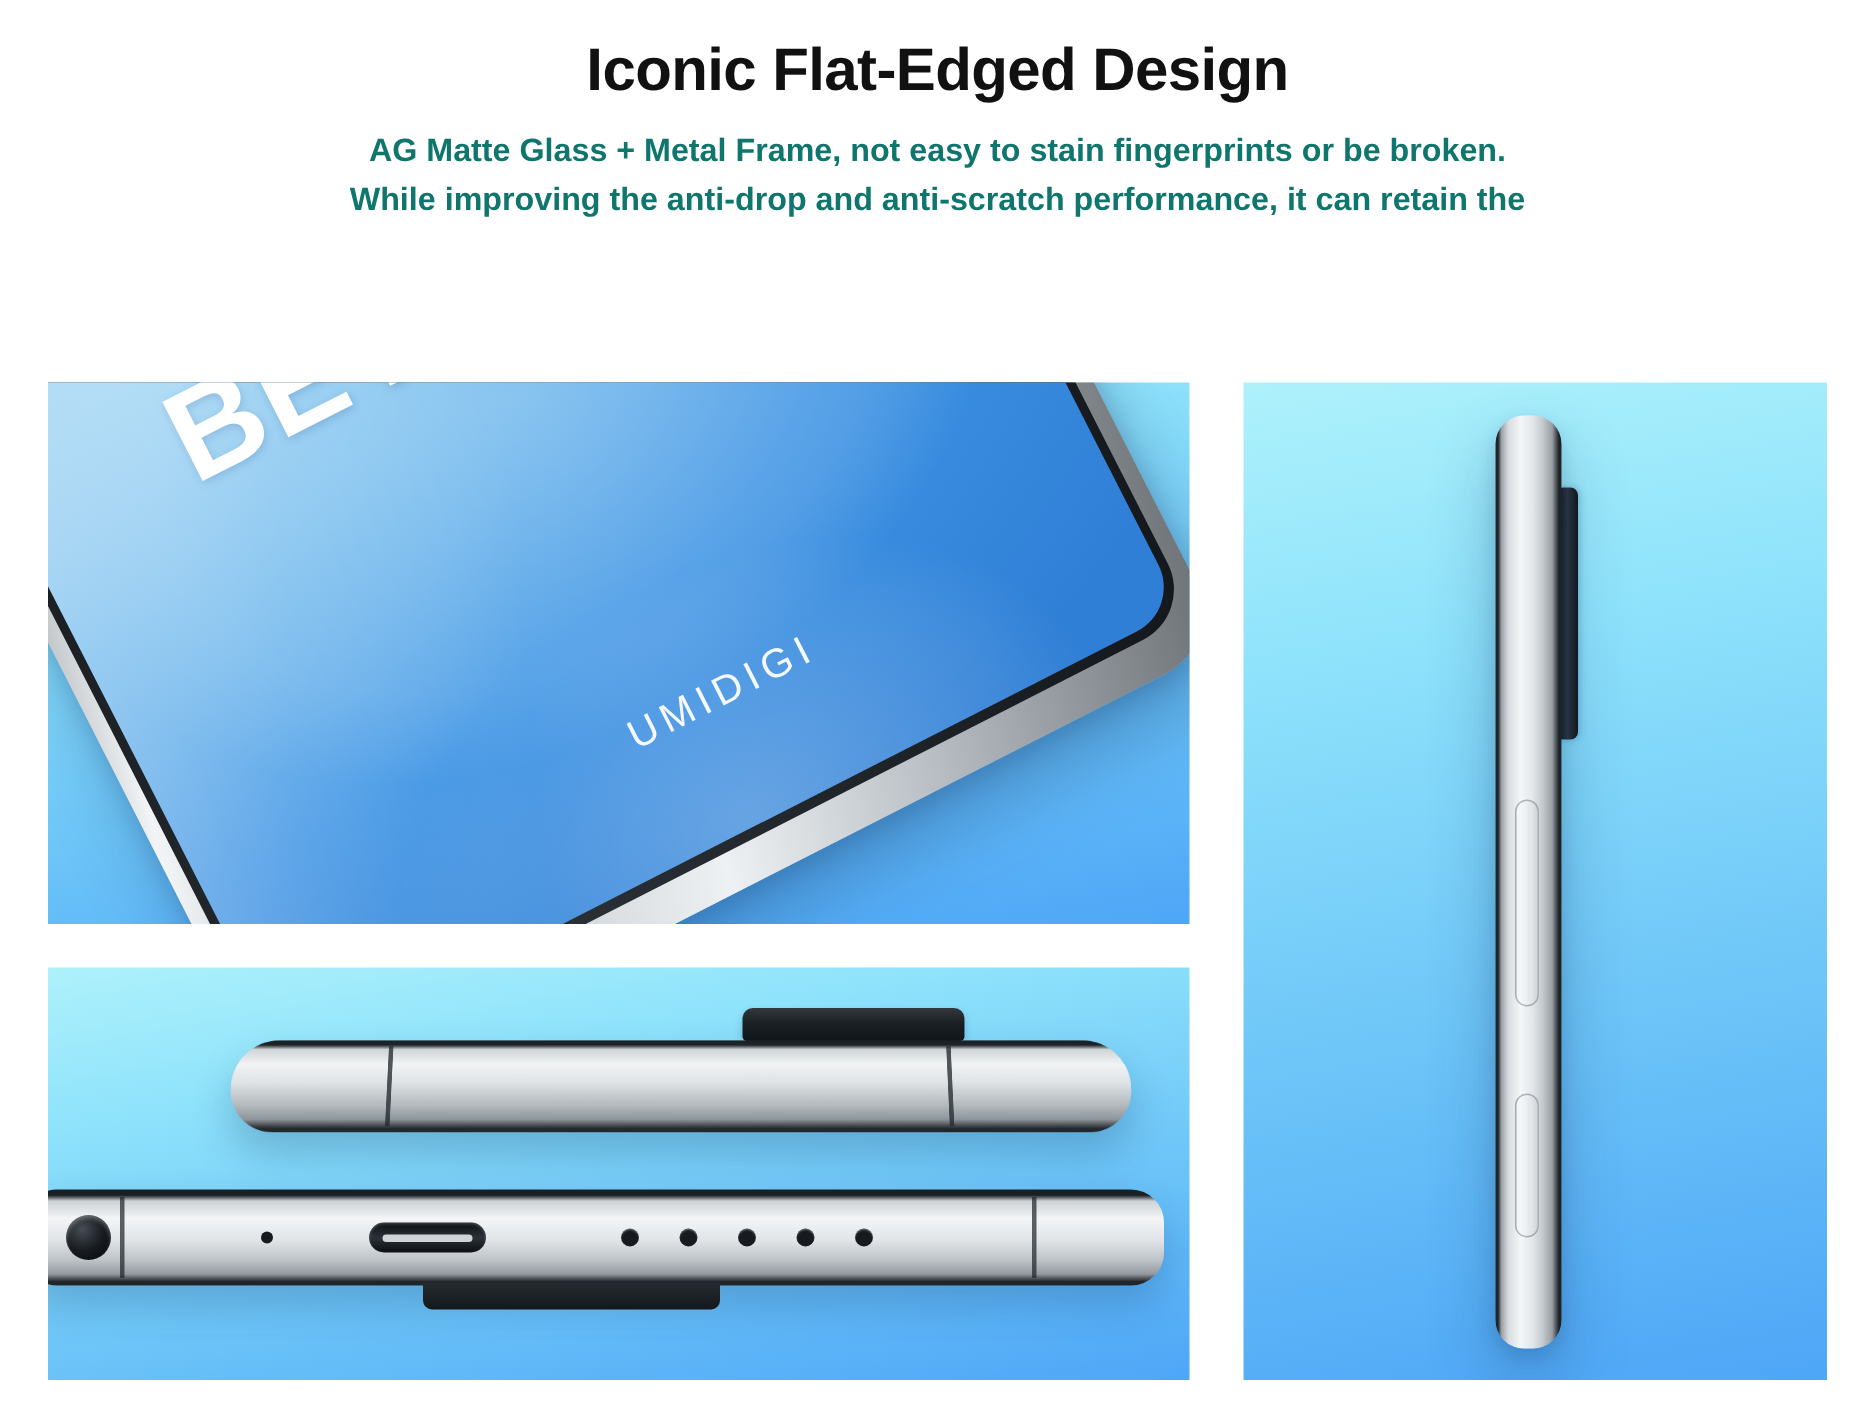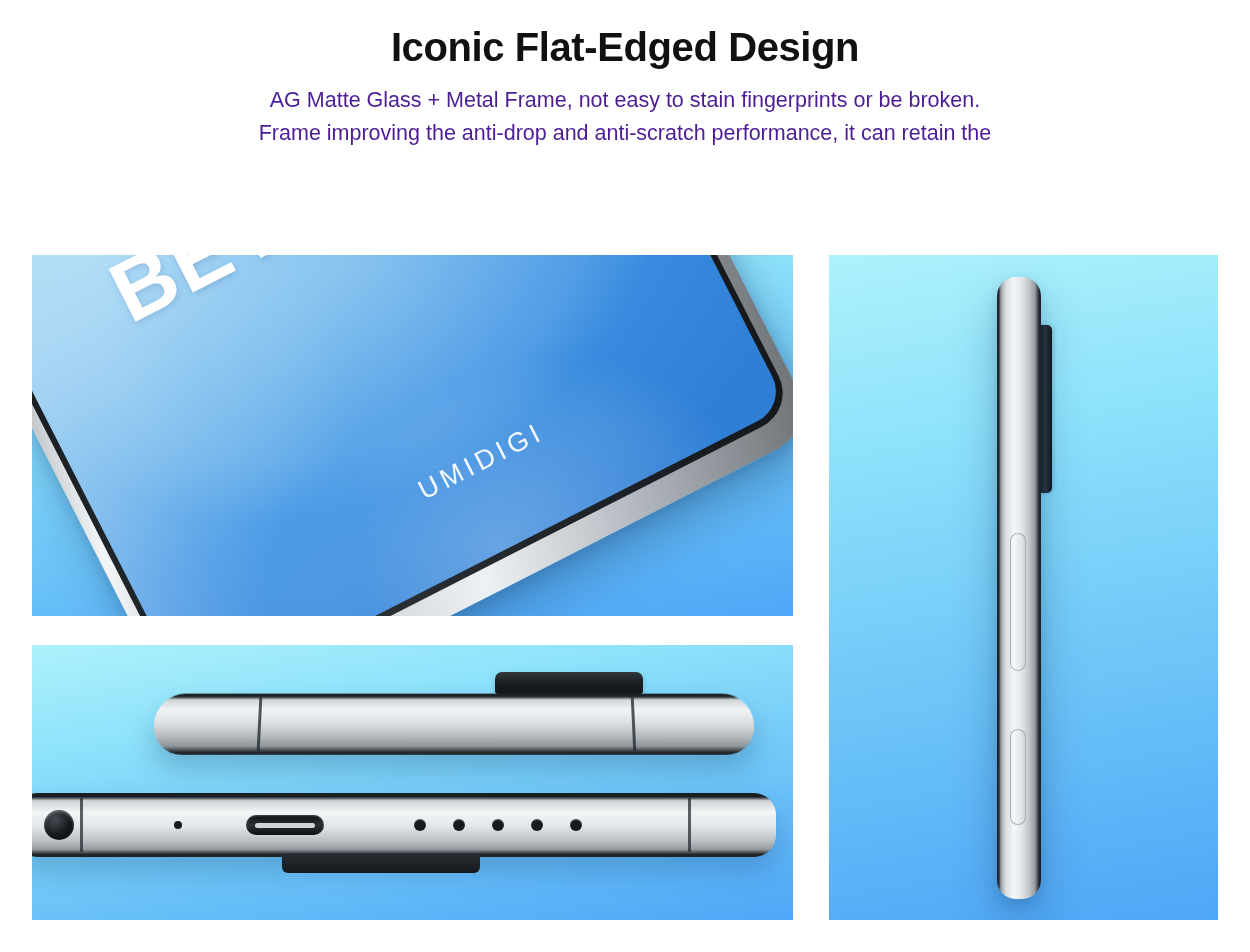--- a/index.html
+++ b/index.html
@@ -34,22 +34,22 @@
     font-size: 40px;
     font-weight: bold;
     color: #111111;
     letter-spacing: -0.4px;
     line-height: 1.16;
   }
 
   .subcopy {
     margin-top: 14px;
     font-size: 21.5px;
-    font-weight: 400;
-    color: #4c1d95;
+    font-weight: 700;
+    color: #0f766e;
     line-height: 1.52;
   }
   .subcopy .line { display: block; }
 
   
   .panel {
     position: absolute;
     overflow: hidden;
     background: linear-gradient(170deg, #aef1fb 0%, #8fe3fb 26%, #6ec6f8 62%, #4ea6f7 100%);
   }
@@ -374,21 +374,21 @@
 </head>
 <body>
 
 <div class="page">
 
   <div class="header">
     <h1 class="headline">Iconic Flat-Edged Design</h1>
 
     <div class="subcopy">
       <span class="line">AG Matte Glass + Metal Frame, not easy to stain fingerprints or be broken.</span>
-      <span class="line">Frame improving the anti-drop and anti-scratch performance, it can retain the</span>
+      <span class="line">While improving the anti-drop and anti-scratch performance, it can retain the</span>
     </div>
   </div>
 
   <div class="panel panel-top-left">
 
     <div class="hero-phone">
       <div class="hero-frame"></div>
       <div class="hero-gasket"></div>
 
       <div class="hero-screen">

